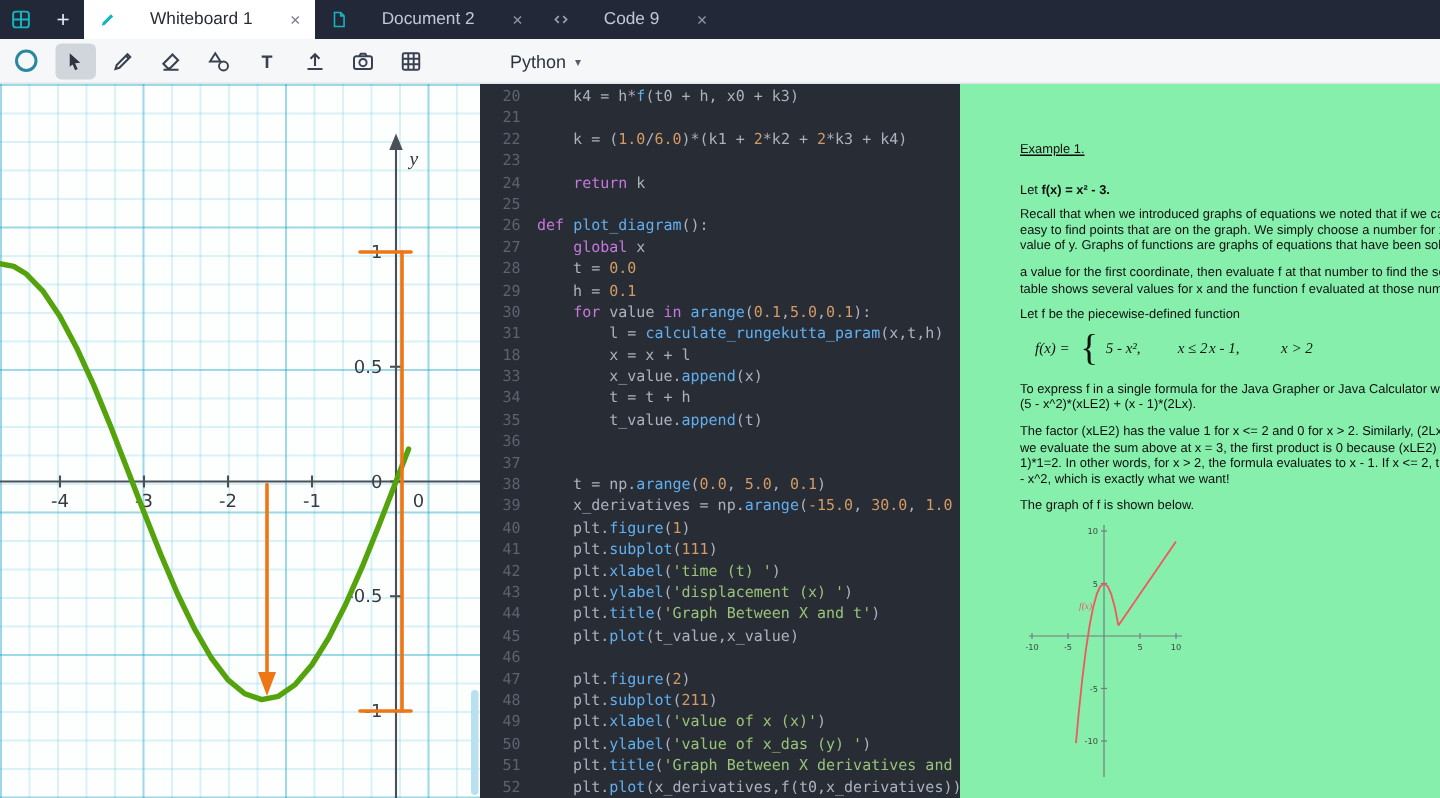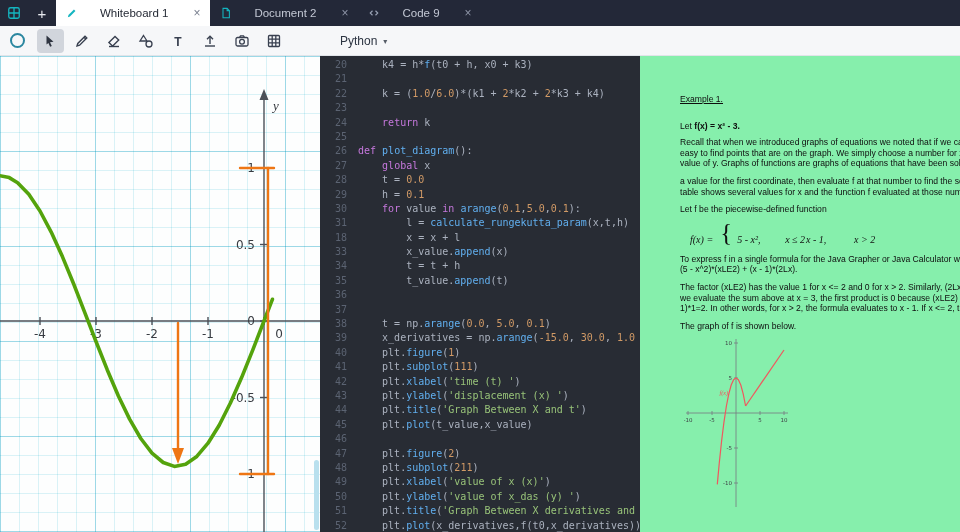--- a/index.html
+++ b/index.html
@@ -60,21 +60,21 @@
   .tk-num{color:var(--code-number,#d19a66)}
   .tk-str{color:var(--code-string,#98c379)}
 
   
   .doc{flex:1;background:#86efac;padding:38px 0 0 40px;overflow:hidden;font-size:8.6px;color:#0e0e0e}
   .doc-heading{text-decoration:underline;line-height:10.6px;margin:13px 0 3px}
   .doc-heading:first-child{margin-top:0}
   .doc-line{white-space:nowrap;overflow:hidden;line-height:10.6px}
   .doc-para{margin:0 0 7px}
   .doc-mathline{line-height:10.6px;margin:16px 0 6px;white-space:nowrap}
-  .piecewise{display:flex;align-items:flex-end;margin:5px 0 9px 10px;font-family:"Liberation Serif",serif;font-size:10px;font-style:italic;color:#111}
+  .piecewise{display:flex;align-items:center;margin:5px 0 9px 10px;font-family:"Liberation Serif",serif;font-size:10px;font-style:italic;color:#111}
   .pw-brace{font-size:25px;font-style:normal;font-weight:300;margin:0 5px 0 7px;line-height:1}
   .pw-rows{display:flex;flex-direction:row;gap:1px}
   .pw-row{display:flex}
   .pw-expr{width:48px}
   #doc-graph{display:block;margin:4px 0 0 4px}
   .mini-axis{stroke:#767a80;stroke-width:.8}
   .mini-tick{font-size:5.5px;fill:#3f4347;font-family:"DejaVu Sans",sans-serif}
   .mini-curve{fill:none;stroke:var(--doc-curve-red,#f0575e);stroke-width:1.2;stroke-linejoin:round}
   .mini-flabel{font-size:6.2px;fill:var(--doc-curve-red,#f0575e);font-style:italic;font-family:"Liberation Serif",serif}
 </style>
@@ -311,20 +311,21 @@
         </span>
       </div>
       <div class="doc-para">
         <div class="doc-line">To express f in a single formula for the Java Grapher or Java Calculator we</div>
         <div class="doc-line">(5 - x^2)*(xLE2) + (x - 1)*(2Lx).</div>
       </div>
       <div class="doc-para">
         <div class="doc-line">The factor (xLE2) has the value 1 for x &lt;= 2 and 0 for x &gt; 2. Similarly, (2Lx</div>
         <div class="doc-line">we evaluate the sum above at x = 3, the first product is 0 because (xLE2) i</div>
         <div class="doc-line">1)*1=2. In other words, for x &gt; 2, the formula evaluates to x - 1. If x &lt;= 2, th</div>
+        <div class="doc-line">- x^2, which is exactly what we want!</div>
       </div>
       <div class="doc-line">The graph of f is shown below.</div>
       <svg id="doc-graph" width="112" height="200" viewBox="0 0 112 200">
           <line x1="2" y1="78" x2="104" y2="78" class="mini-axis"></line>
           <line x1="52" y1="4" x2="52" y2="172" class="mini-axis"></line>
           <line x1="4" y1="76" x2="4" y2="80" class="mini-axis"></line>
           <text x="4" y="87" class="mini-tick" text-anchor="middle">-10</text>
           <line x1="28" y1="76" x2="28" y2="80" class="mini-axis"></line>
           <text x="28" y="87" class="mini-tick" text-anchor="middle">-5</text>
           <line x1="76" y1="76" x2="76" y2="80" class="mini-axis"></line>

